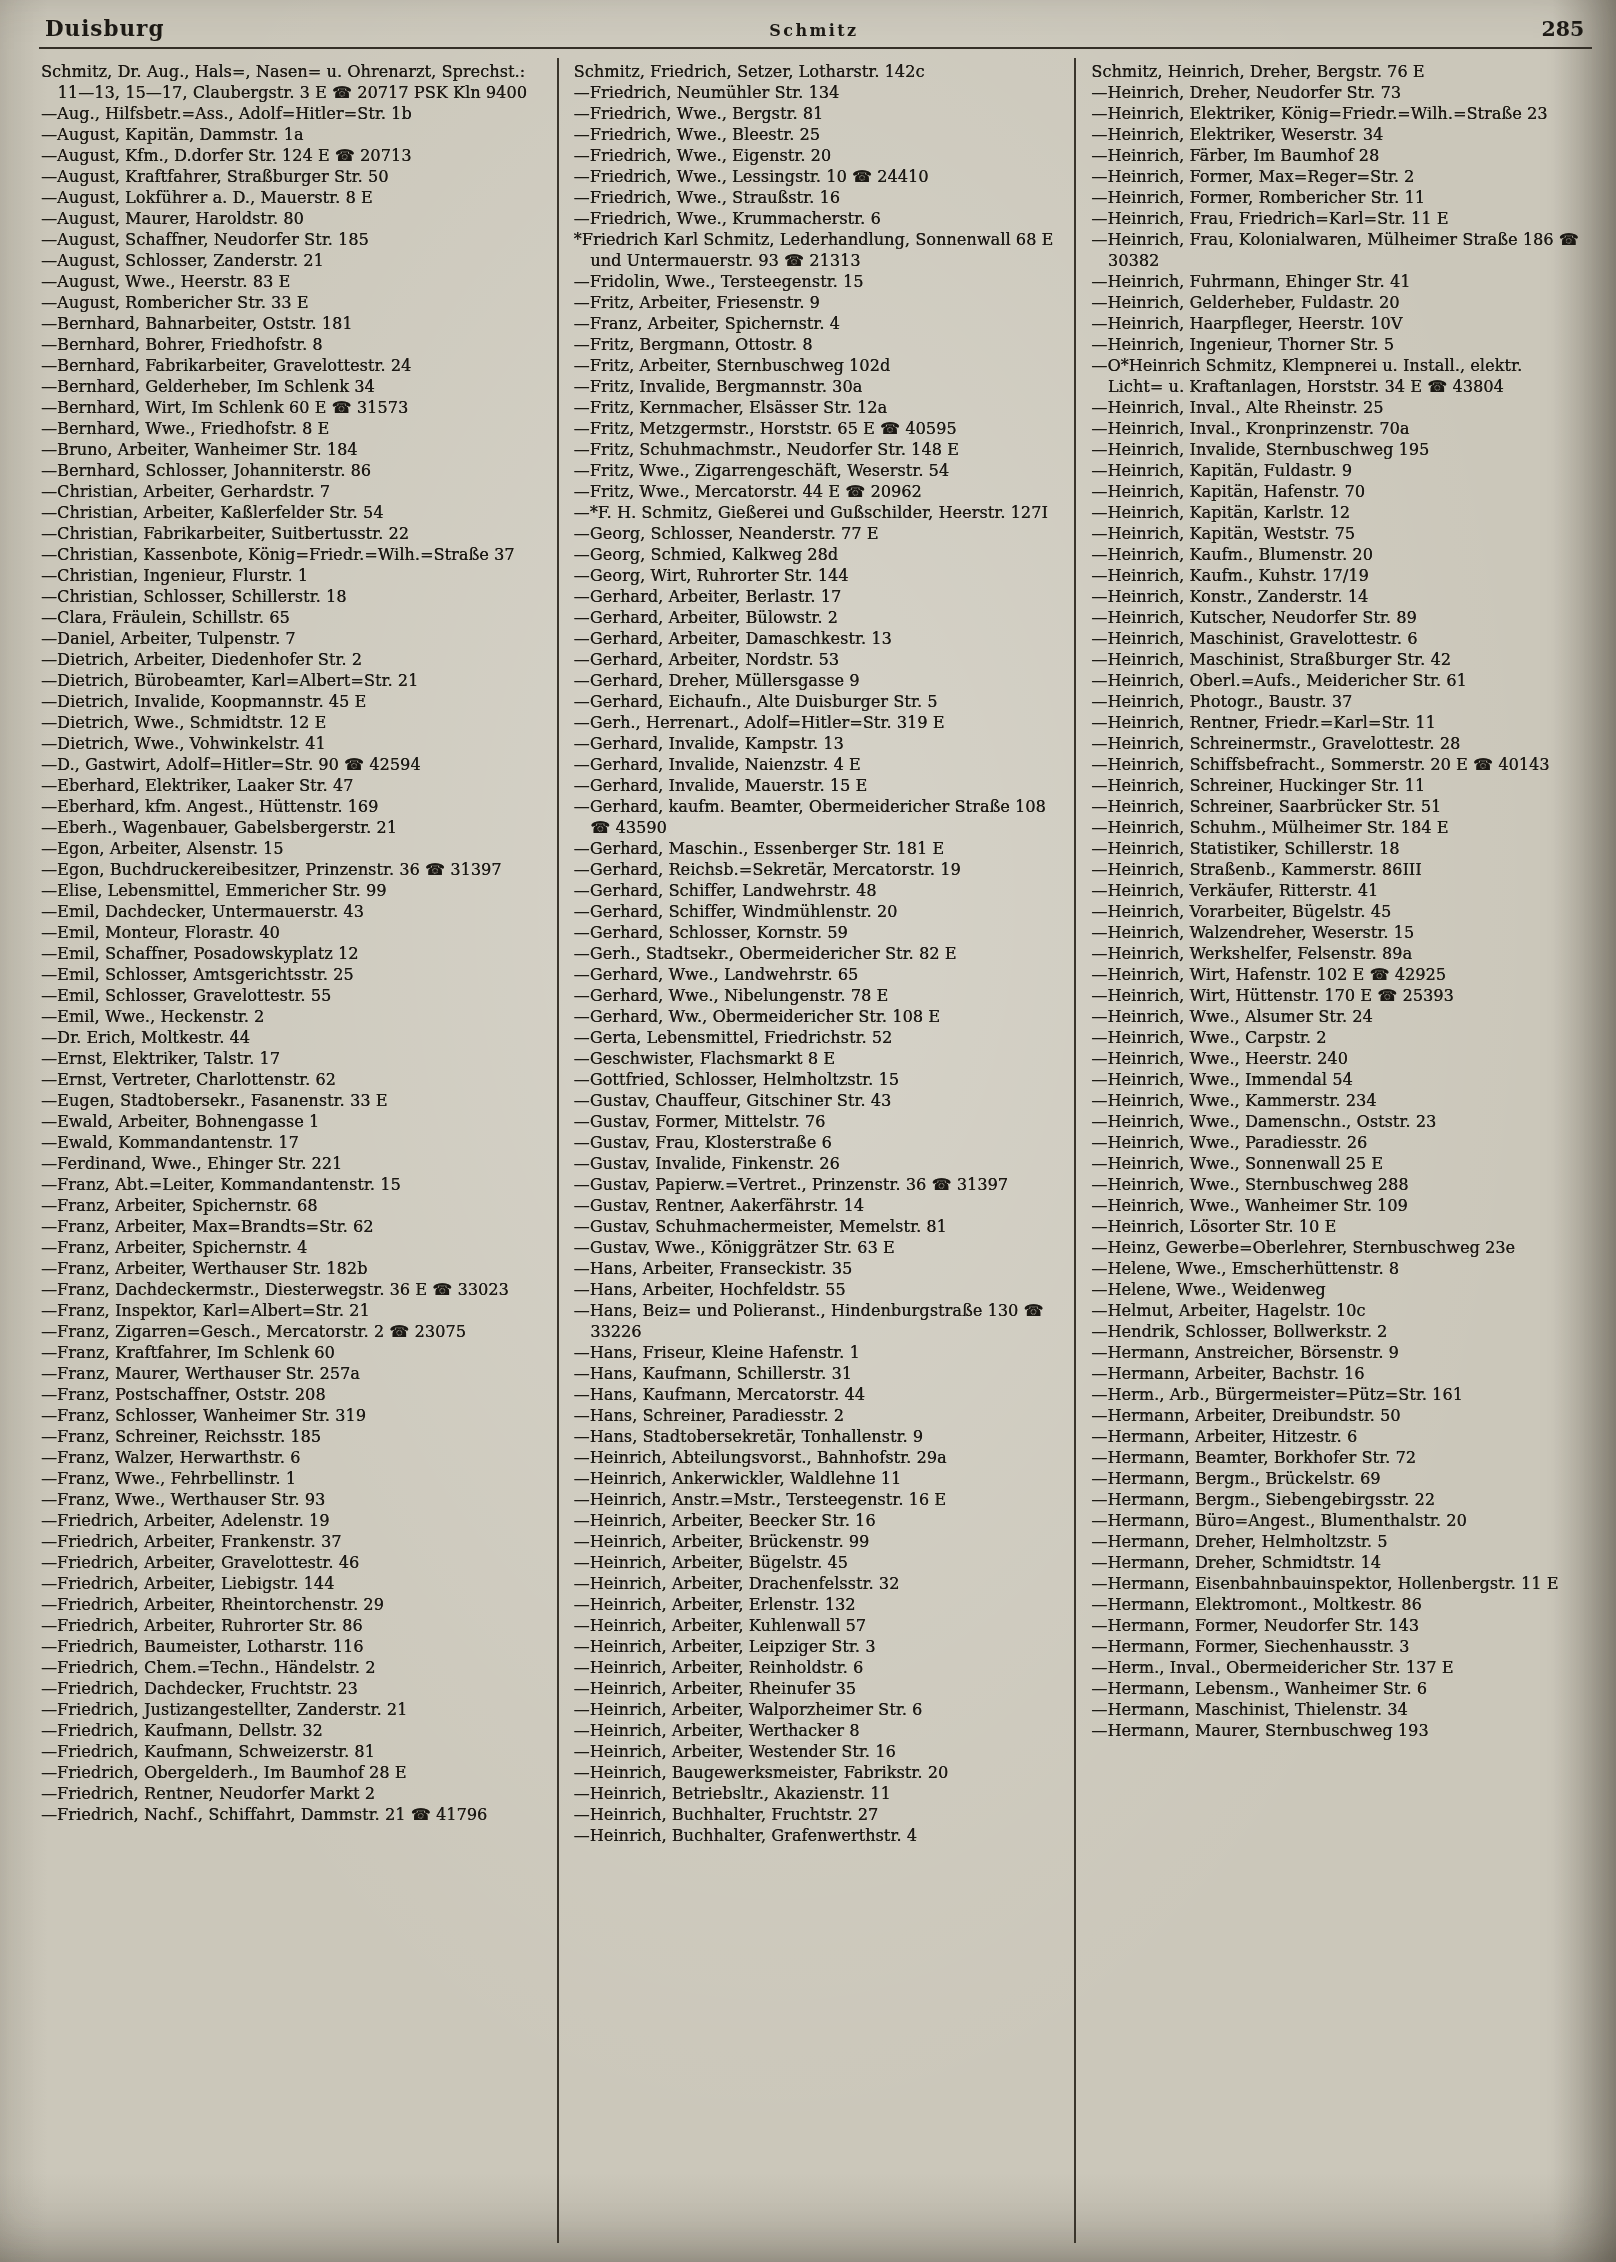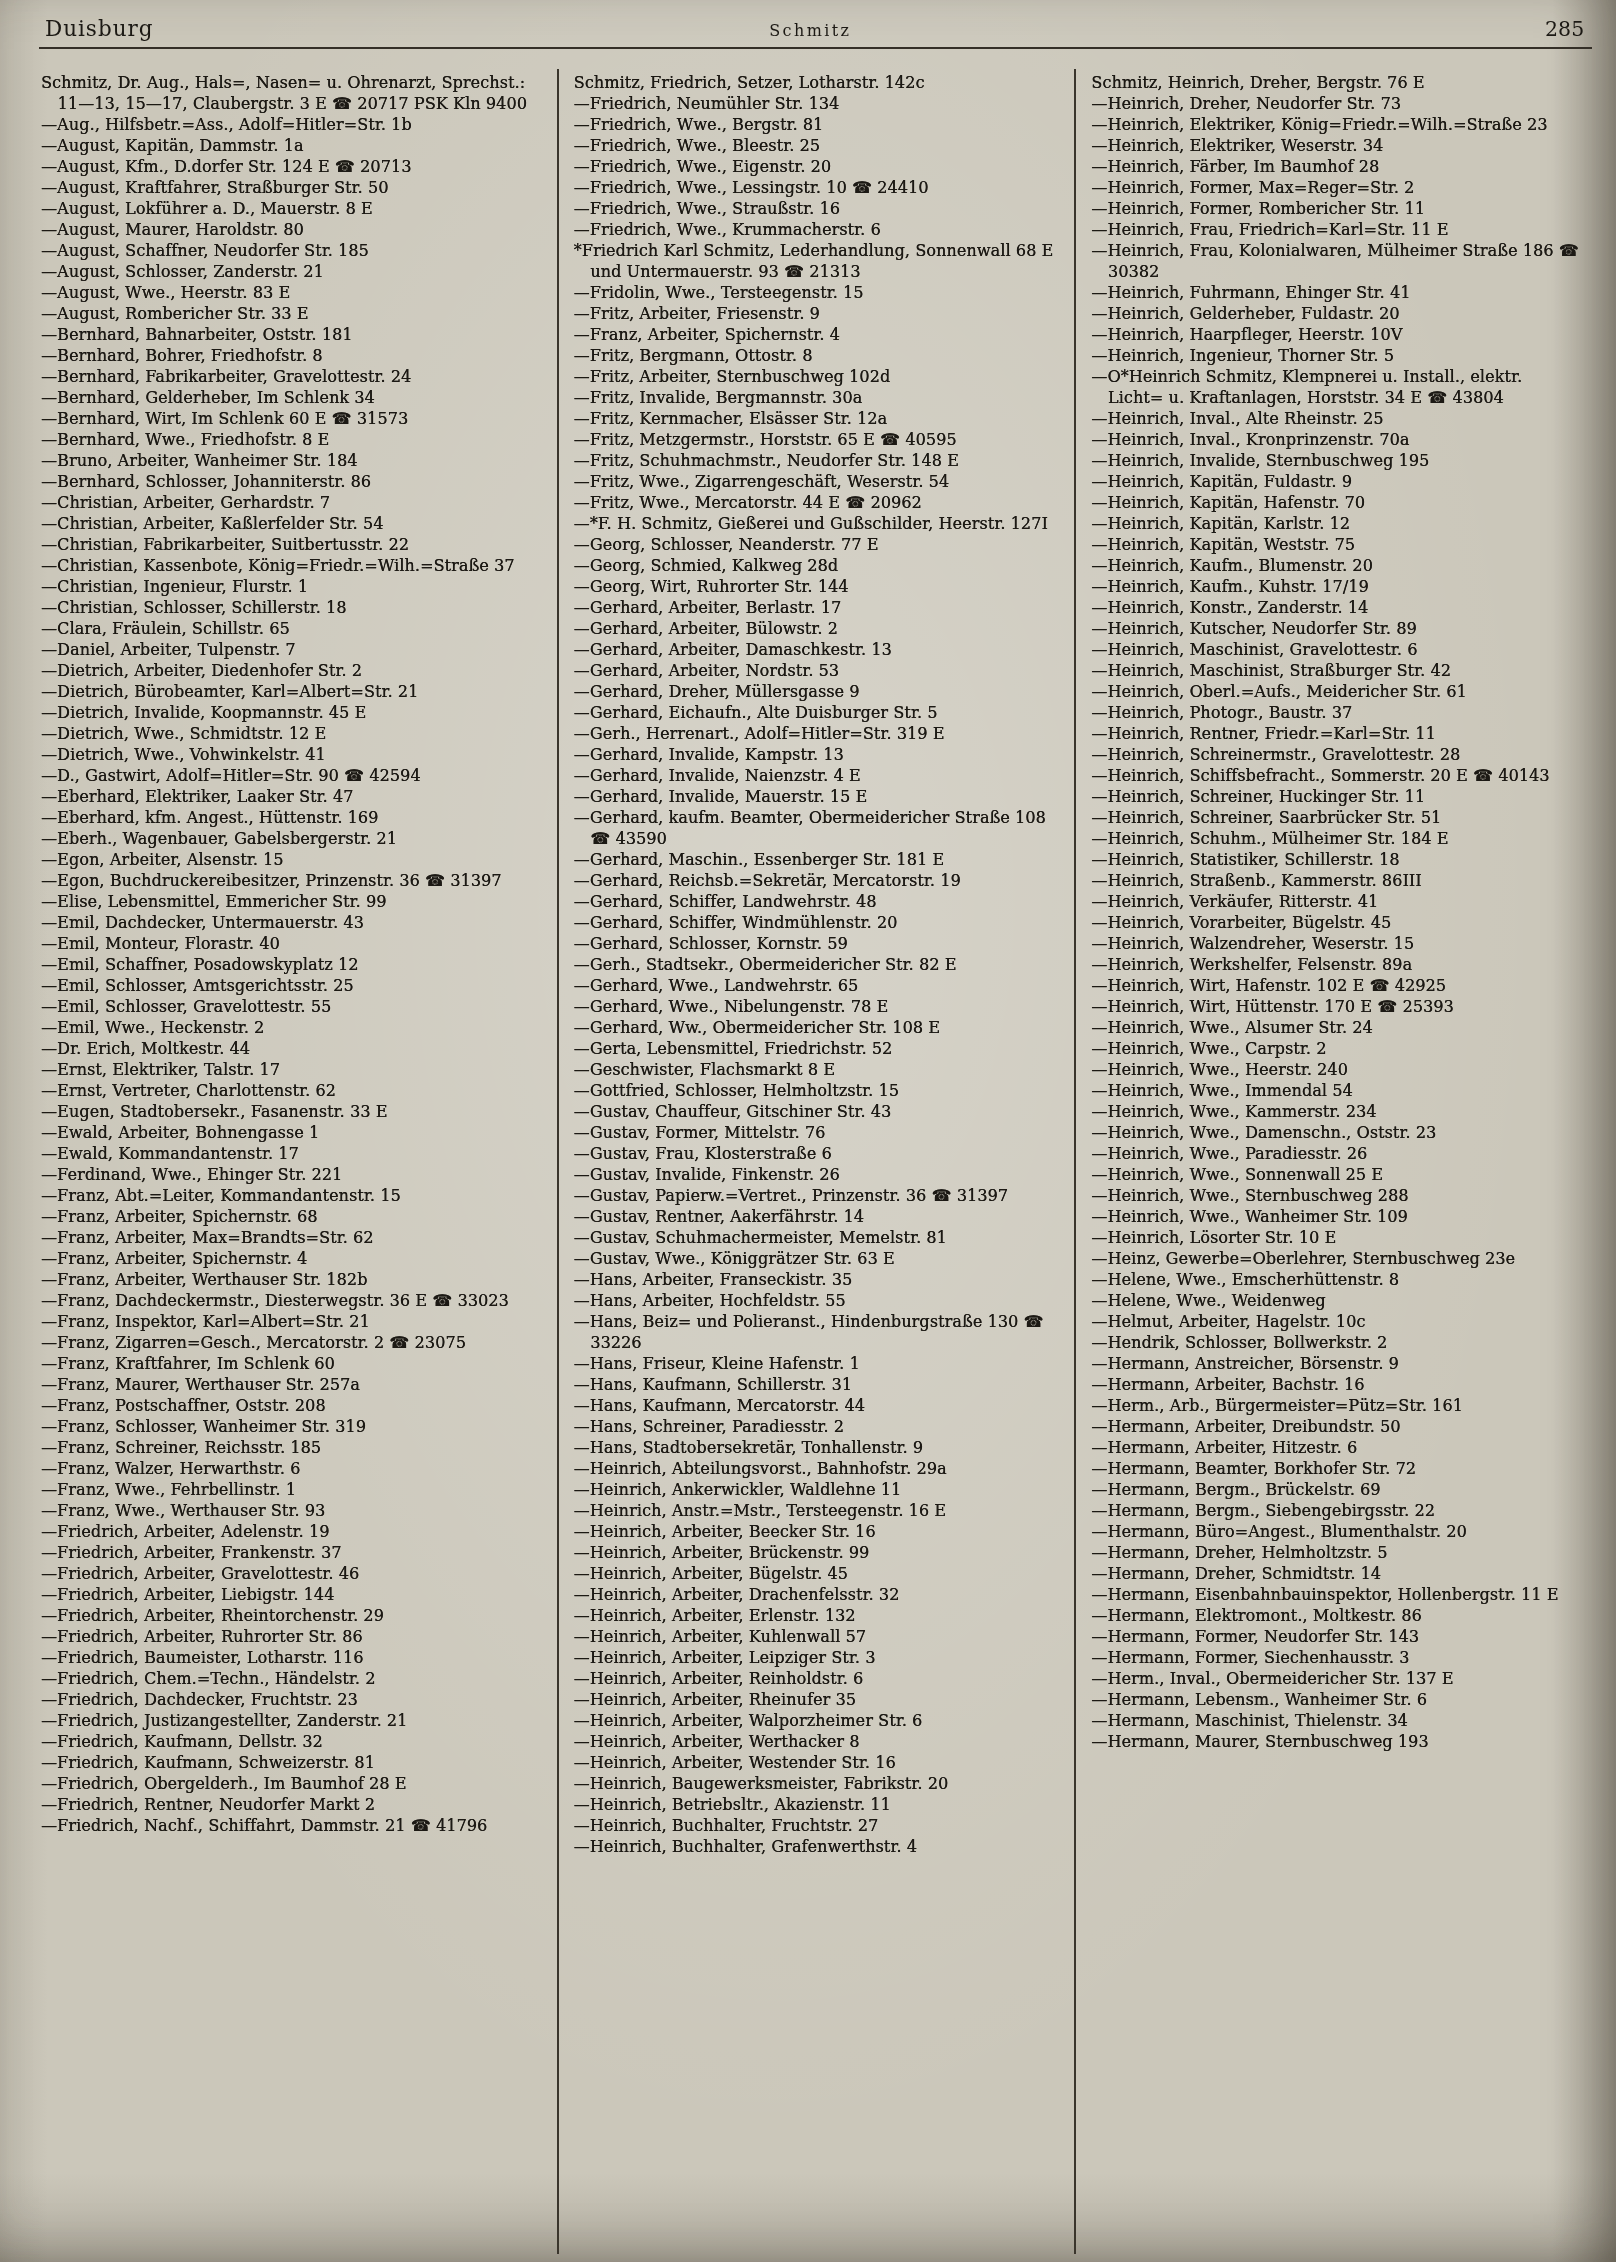--- a/index.html
+++ b/index.html
@@ -20,31 +20,31 @@
       linear-gradient(90deg, rgba(70,62,50,0.10), rgba(0,0,0,0) 3%, rgba(0,0,0,0) 96%, rgba(60,52,40,0.28)),
       linear-gradient(0deg, rgba(60,52,40,0.18), rgba(0,0,0,0) 4%),
       #cbc7ba;
     box-shadow: inset -35px 0 68px -33px rgba(45,40,30,.45),
                 inset 0 -27px 59px -31px rgba(45,40,30,.35);
   }
   .page-header {
     display:flex;
     justify-content:space-between;
     align-items:baseline;
-    font-weight:normal;
+    font-weight:bold;
     padding:2px 7.8px 5.9px 5.9px;
     border-bottom:2px solid #342f27;
   }
   .h-left  { font-size:21.5px; letter-spacing:1px; }
   .h-center{ font-size:16px; letter-spacing:2.4px; transform:translateX(-39px); }
   .h-right { font-size:20.5px; }
   .columns {
     display:grid;
     grid-template-columns:1fr 1fr 1fr;
-    margin-top:20px;
+    margin-top:9px;
     height:2185px;
     overflow:hidden;
   }
   .col { padding:3.9px 9.8px 0 2px; overflow:hidden; }
   .col + .col { border-left:2px solid #3a352c; padding-left:15px; }
   .entry {
     font-size:16px;
     line-height:21px;
     padding-left:16.6px;
     text-indent:-16.6px;

